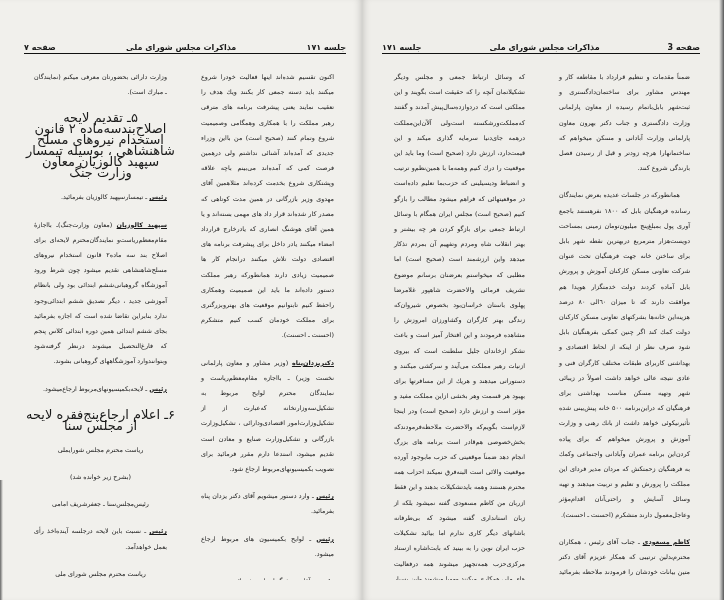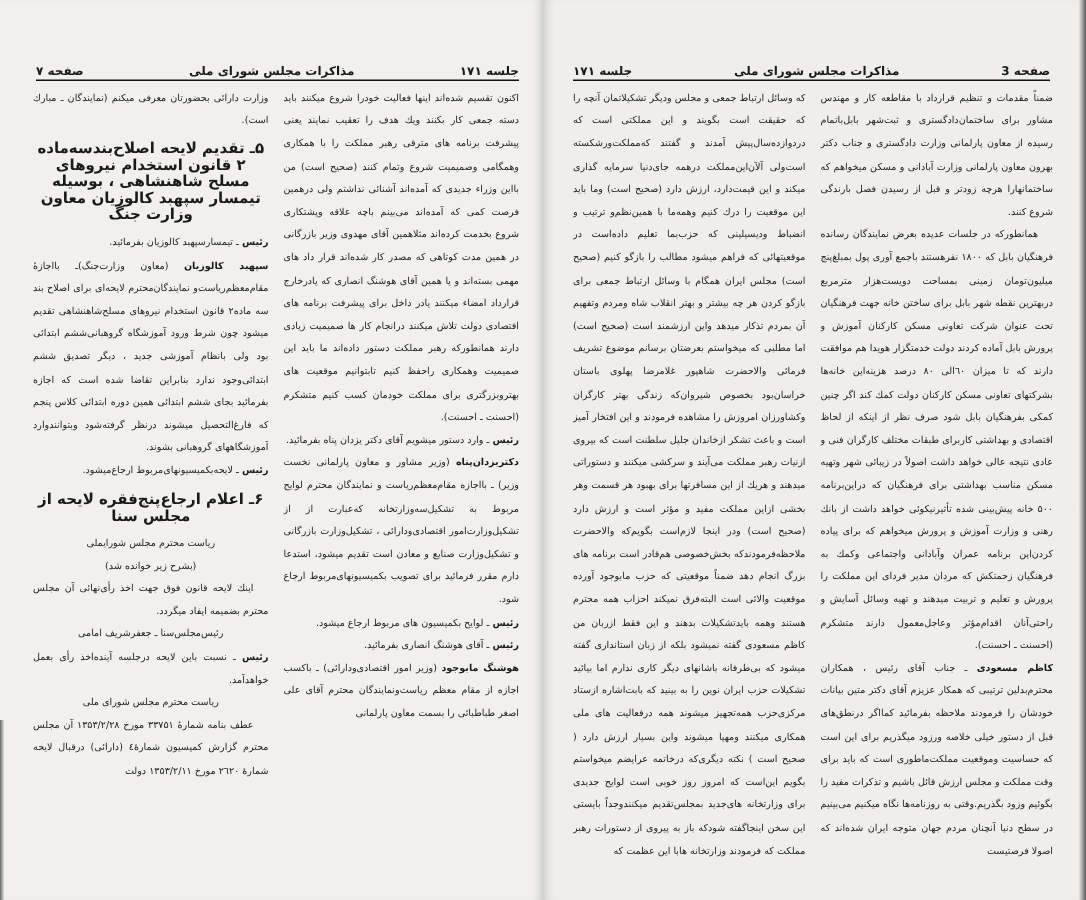--- a/index.html
+++ b/index.html
@@ -28,56 +28,55 @@
     display:flex; justify-content:space-between; align-items:flex-end;
     direction:rtl; font-size:8px; font-weight:bold; padding-bottom:1px;
   }
   .page.right .header { left:20px; right:24px; }
   .columns {
     position:absolute; top:58px; left:22px; right:16px; bottom:20px;
     display:flex; direction:rtl; gap:10px;
   }
   .page.right .columns { left:20px; right:22px; }
   .col { flex:1; direction:rtl; text-align:justify; font-size:6.4px; line-height:15.2px; overflow:hidden; }
-  .col p { margin:0; }
-  .col .heading { font-weight:bold; text-align:center; font-size:10px; line-height:11px; margin:6px 2px 5px; }
+  .col p { margin:12px; }
+  .col .heading { font-weight:normal; text-align:center; font-size:13px; line-height:11px; margin:6px 2px 5px; }
   .col .center { text-align:center; }
-  .col .speaker { font-weight:bold; }
+  .col .speaker { font-weight:bold;text-decoration:underline; }
   .col .indent { text-indent:10px; }
 </style>
 </head>
 <body>
 
 <div class="spread">
 
   <div class="page left">
     <div class="header">
       <span>جلسه ۱۷۱</span>
       <span>مذاکرات مجلس شورای ملی</span>
       <span>صفحه ۷</span>
     </div>
     <div class="columns">
       <div class="col">
           <p><span>اکنون تقسیم شده‌اند اینها فعالیت خودرا شروع میکنند باید دسته جمعی کار بکنند ویك هدف را تعقیب نمایند یعنی پیشرفت برنامه های مترقی رهبر مملکت را با همکاری وهمگامی وصمیمیت شروع وتمام کنند (صحیح است) من بااین وزراء جدیدی که آمده‌اند آشنائی نداشتم ولی درهمین فرصت کمی که آمده‌اند می‌بینم باچه علاقه وپشتکاری شروع بخدمت کرده‌اند مثلاهمین آقای مهدوی وزیر بازرگانی در همین مدت کوتاهی که مصدر کار شده‌اند قرار داد های مهمی بسته‌اند و یا همین آقای هوشنگ انصاری که یادرخارج قرارداد امضاء میکنند یادر داخل برای پیشرفت برنامه های اقتصادی دولت تلاش میکنند درانجام کار ها صمیمیت زیادی دارند همانطورکه رهبر مملکت دستور داده‌اند ما باید این صمیمیت وهمکاری راحفظ کنیم تابتوانیم موقعیت های بهتروبزرگتری برای مملکت خودمان کسب کنیم متشکرم (احسنت ـ احسنت).</span></p>
+          <p><span class="speaker">دکتریزدان‌پناه</span><span> (وزیر مشاور و معاون پارلمانی نخست وزیر) ـ بااجازه مقام‌معظم‌ریاست و نمایندگان محترم لوایح مربوط به تشکیل‌سه‌وزارتخانه که‌عبارت از از تشکیل‌وزارت‌امور اقتصادی‌ودارائی ، تشکیل‌وزارت بازرگانی و تشکیل‌وزارت صنایع و معادن است تقدیم میشود، استدعا دارم مقرر فرمائید برای تصویب بکمیسیونهای‌مربوط ارجاع شود.</span></p>
           <p><span class="speaker">رئیس</span><span> ـ وارد دستور میشویم آقای دکتر یزدان پناه بفرمائید.</span></p>
-          <p><span class="speaker">دکتریزدان‌پناه</span><span> (وزیر مشاور و معاون پارلمانی نخست وزیر) ـ بااجازه مقام‌معظم‌ریاست و نمایندگان محترم لوایح مربوط به تشکیل‌سه‌وزارتخانه که‌عبارت از از تشکیل‌وزارت‌امور اقتصادی‌ودارائی ، تشکیل‌وزارت بازرگانی و تشکیل‌وزارت صنایع و معادن است تقدیم میشود، استدعا دارم مقرر فرمائید برای تصویب بکمیسیونهای‌مربوط ارجاع شود.</span></p>
           <p><span class="speaker">رئیس</span><span> ـ لوایح بکمیسیون های مربوط ارجاع میشود.</span></p>
           <p><span class="speaker">رئیس</span><span> ـ آقای هوشنگ انصاری بفرمائید.</span></p>
           <p><span class="speaker">هوشنگ مابوجود</span><span> (وزیر امور اقتصادی‌ودارائی) ـ باکسب اجازه از مقام معظم ریاست‌ونمایندگان محترم آقای علی اصغر طباطبائی را بسمت معاون پارلمانی</span></p>
         </div>
       <div class="col">
           <p><span>وزارت دارائی بحضورتان معرفی میکنم (نمایندگان ـ مبارك است).</span></p>
           <p class="heading">۵ـ تقدیم لایحه اصلاح‌بندسه‌ماده ۲ قانون استخدام نیروهای مسلح شاهنشاهی ، بوسیله تیمسار سپهبد کالوزیان معاون وزارت جنگ</p>
           <p><span class="speaker">رئیس</span><span> ـ تیمسارسپهبد کالوزیان بفرمائید.</span></p>
           <p><span class="speaker">سپهبد کالوزیان</span><span> (معاون وزارت‌جنگ)ـ بااجازهٔ مقام‌معظم‌ریاست‌و نمایندگان‌محترم لایحه‌ای برای اصلاح بند سه ماده۲ قانون استخدام نیروهای مسلح‌شاهنشاهی تقدیم میشود چون شرط ورود آموزشگاه گروهبانی‌ششم ابتدائی بود ولی بانظام آموزشی جدید ، دیگر تصدیق ششم ابتدائی‌وجود ندارد بنابراین تقاضا شده است که اجازه بفرمائید بجای ششم ابتدائی همین دوره ابتدائی کلاس پنجم که فارغ‌التحصیل میشوند درنظر گرفته‌شود وبتوانندوارد آموزشگاههای گروهبانی بشوند.</span></p>
           <p><span class="speaker">رئیس</span><span> ـ لایحه‌بکمیسیونهای‌مربوط ارجاع‌میشود.</span></p>
           <p class="heading">۶ـ اعلام ارجاع‌پنج‌فقره لایحه از مجلس سنا</p>
           <p class="center">ریاست محترم مجلس شورایملی</p>
           <p class="center">(بشرح زیر خوانده شد)</p>
-          <p class="indent"><span>اینك لایحه قانون فوق جهت اخذ رأی‌نهائی آن مجلس محترم بضمیمه ایفاد میگردد.</span></p>
           <p class="center">رئیس‌مجلس‌سنا ـ جعفرشریف امامی</p>
           <p><span class="speaker">رئیس</span><span> ـ نسبت‌ باین لایحه درجلسه آینده‌اخذ رأی بعمل خواهدآمد.</span></p>
           <p class="center">ریاست محترم مجلس شورای ملی</p>
           <p class="indent"><span>عطف بنامه شمارهٔ ۳۳۷۵۱ مورخ ۱۳۵۳/۲/۲۸ آن مجلس محترم گزارش کمیسیون شمارهٔ٤ (دارائی) درقبال لایحه شمارهٔ ۲٦۲۰ مورخ ۱۳۵۳/۲/۱۱ دولت</span></p>
         </div>
     </div>
   </div>
 
   <div class="page right">
     <div class="header">

